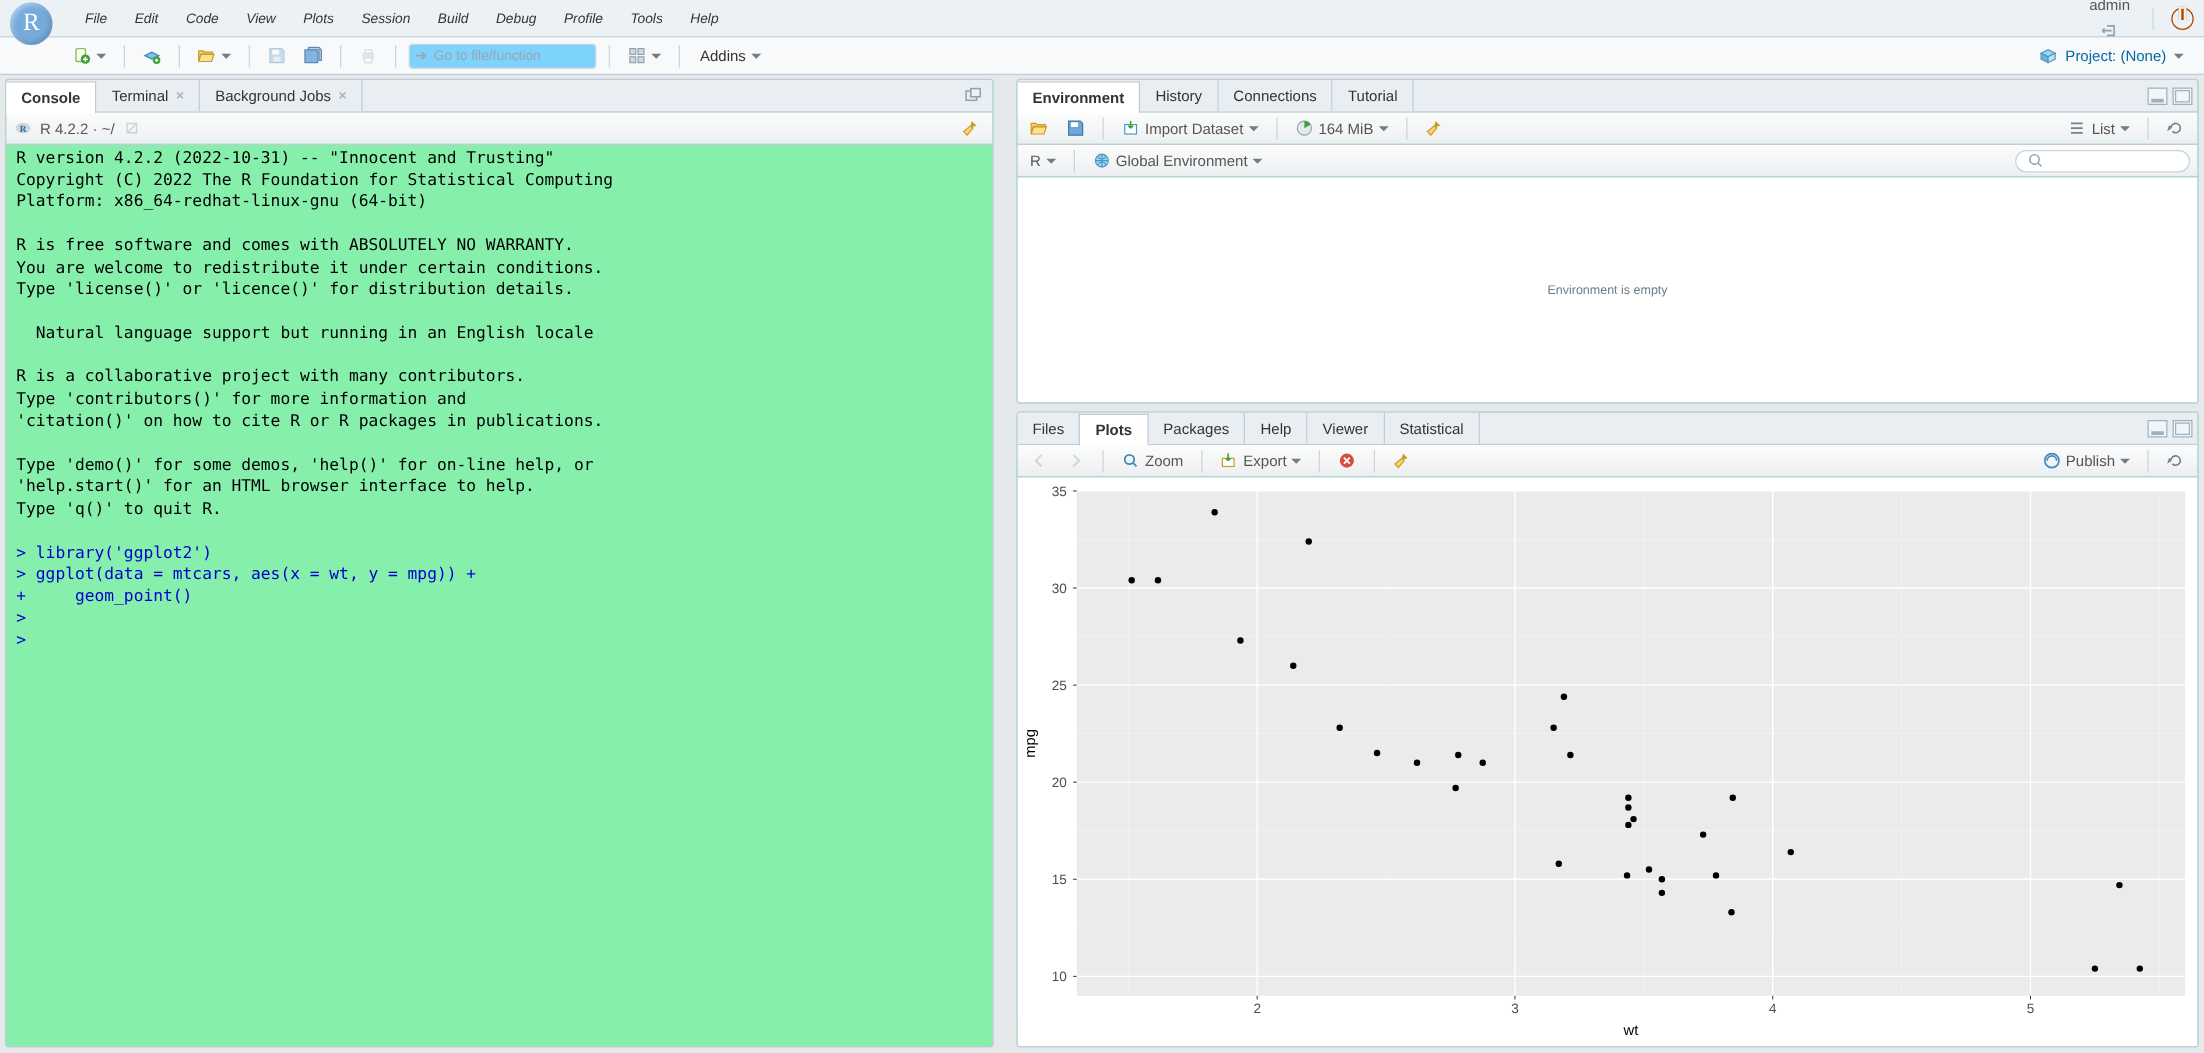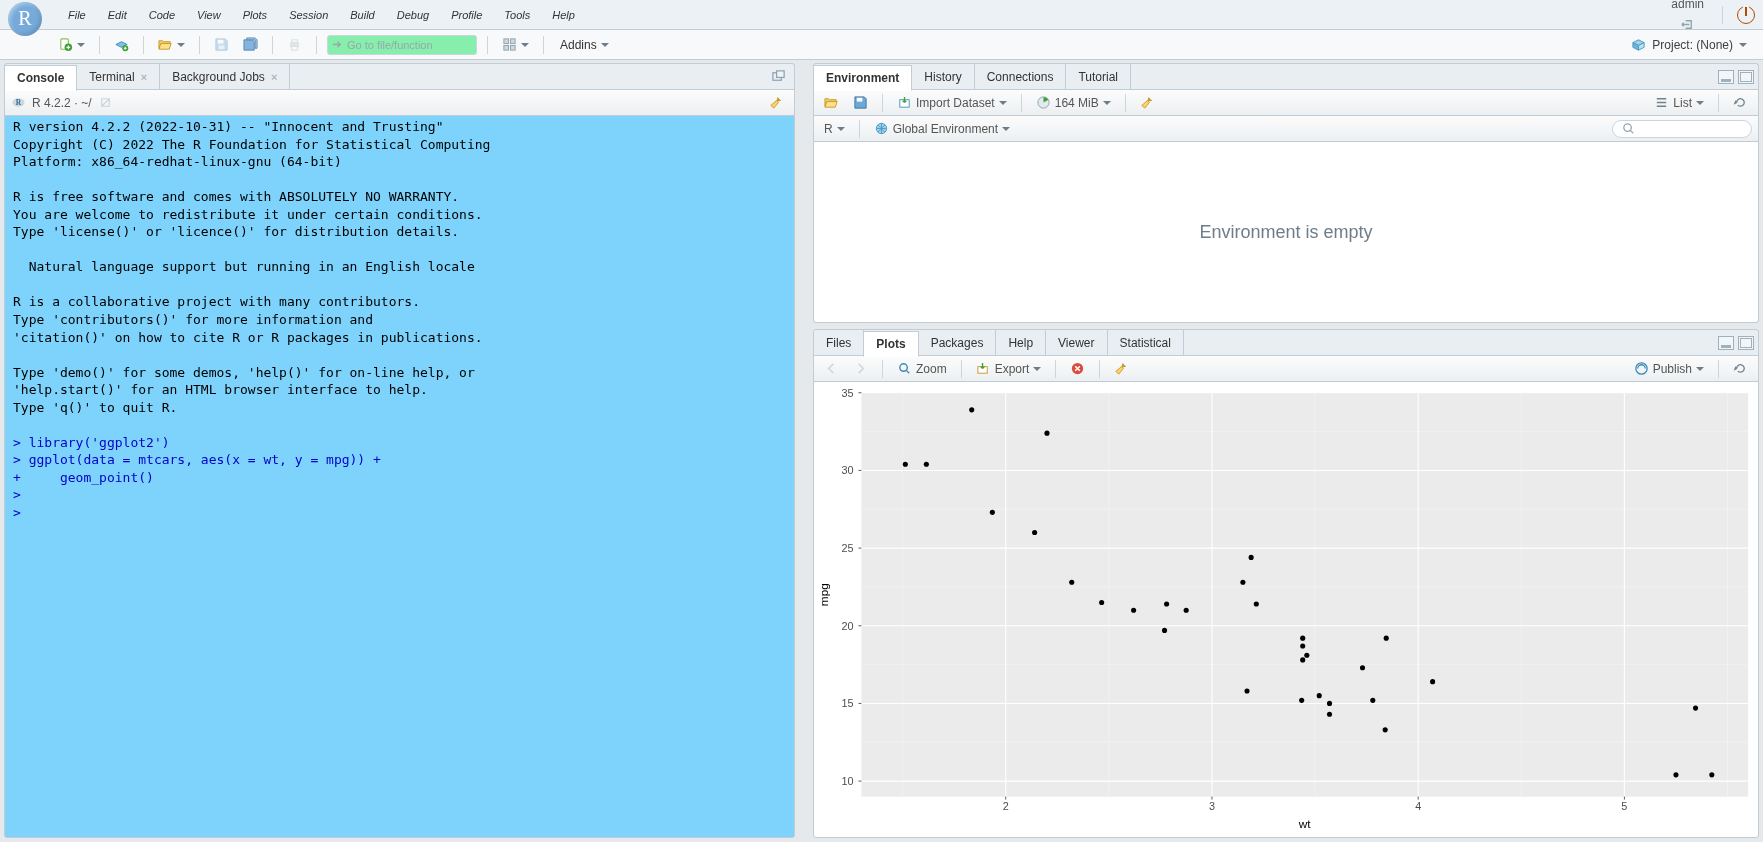--- a/index.html
+++ b/index.html
@@ -90,38 +90,38 @@
     padding: 0 10px 0 54px;
     gap: 6px;
   }
   .toolbar-sep {
     width: 1px; height: 18px; background: #cbd5dd; margin: 0 4px;
   }
   .go-to-file {
     display: flex; align-items: center;
     border: 1px solid #cbd5dd;
     border-radius: 3px;
-    background: #86efac;
+    background: #7dd3fc;
     padding: 1px 6px 1px 2px;
     width: 150px; height: 20px;
     color: #999;
   }
   .go-to-file input {
     border: none; outline: none; font-size: 11px;
     width: 100%; color: #333; background: transparent;
   }
   .go-to-file input::placeholder { color: #9aa5ad; }
   .addins-btn {
     display: flex; align-items: center; gap: 4px;
     padding: 2px 6px; cursor: pointer;
   }
   .project-btn {
     display: flex; align-items: center; gap: 6px;
     padding: 2px 6px; cursor: pointer;
-    color: #404040;
+    color: #0369a1;
   }
   .caret-down {
     width: 0; height: 0;
     border-left: 4px solid transparent;
     border-right: 4px solid transparent;
     border-top: 4px solid #6e7d88;
   }
   
   .workspace {
     display: grid;
@@ -132,21 +132,21 @@
     gap: 0;
   }
   .col-splitter { background: transparent; cursor: col-resize; }
   .right-col {
     display: grid;
     grid-template-rows: 260px 6px 1fr;
     padding-left: 12px;
   }
   .row-splitter { background: transparent; cursor: row-resize; }
   .pane {
-    background: #7dd3fc;
+    background: #86efac;
     border: 1px solid var(--border-color);
     border-radius: 3px;
     display: flex;
     flex-direction: column;
     overflow: hidden;
     position: relative;
   }
   
   .tabstrip {
     display: flex;
@@ -239,21 +239,21 @@
     color: #000;
   }
   .console-body .input-line { color: var(--blue-code); }
   
   .env-body {
     flex: 1;
     display: flex;
     align-items: center;
     justify-content: center;
     color: #6e7d88;
-    font-size: 18px;
+    font-size: 10px;
     background: #fff;
   }
   
   .plot-body {
     flex: 1;
     background: #fff;
     position: relative;
   }
   svg.chart { width: 100%; height: 100%; display: block; }
   

